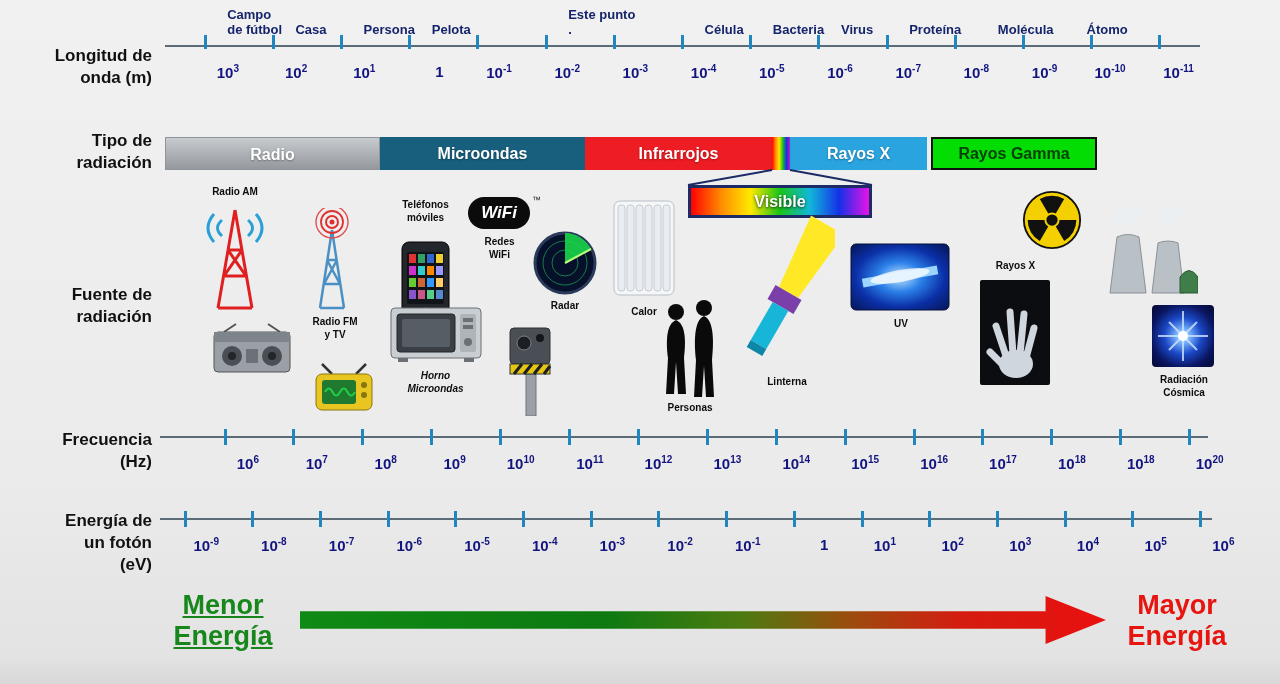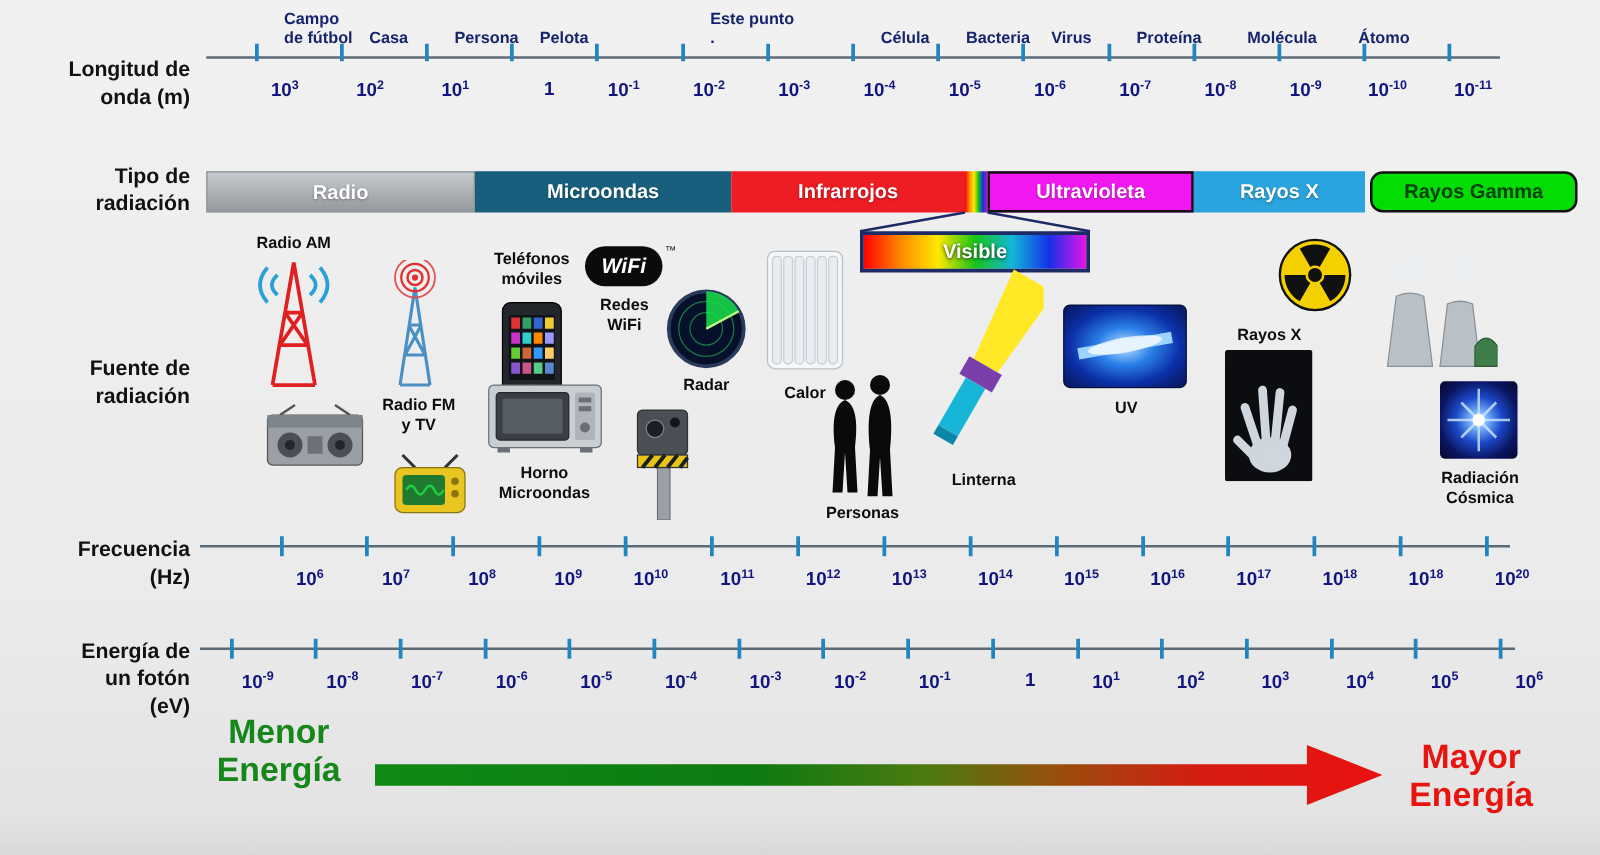--- a/index.html
+++ b/index.html
@@ -39,21 +39,21 @@
   .band-uv{width:165px;border:2px solid #111;box-sizing:border-box;line-height:29px;}
   .band-x{width:137px;}
   .band-gamma{width:166px;margin-left:4px;border:2px solid #111;box-sizing:border-box;line-height:29px;
               text-shadow:none;}
   
   .visible-box{position:absolute;top:185px;left:688px;width:184px;height:33px;
                border:3px solid #1c2a66;box-sizing:border-box;text-align:center;line-height:27px;
                font-size:16px;font-weight:bold;color:#fff;text-shadow:0 1px 3px rgba(0,0,0,.8);
                background:linear-gradient(90deg,#f00,#ff8a00,#ffe800,#18c418,#12b7d8,#1430e8,#e813e8);}
   
-  .src-label{position:absolute;font-size:13px;font-weight:bold;color:#0d0d0d;text-align:center;
+  .src-label{position:absolute;font-size:10px;font-weight:bold;color:#0d0d0d;text-align:center;
              white-space:pre-line;line-height:1.25;}
   .abs{position:absolute;}
   .wifi-pill{position:absolute;left:468px;top:197px;width:62px;height:32px;background:#0b0b0b;
              border-radius:16px;color:#fff;font-weight:bold;font-style:italic;font-size:17px;
              text-align:center;line-height:32px;}
   .wifi-tm{position:absolute;left:532px;top:195px;font-size:9px;color:#222;}
   .cosmic{position:absolute;left:1152px;top:305px;width:62px;height:62px;border-radius:4px;
           background:radial-gradient(circle at 50% 50%,#ffffff 0%,#7db8ff 14%,#1b49c8 42%,#0a1560 72%,#05092e 100%);}
   
   .energy-arrow{position:absolute;top:596px;left:300px;width:806px;height:48px;
@@ -124,23 +124,22 @@
       <div class="obj-label" style="left: 909.2px;">Proteína</div>
       <div class="obj-label" style="left: 997.86px;">Molécula</div>
       <div class="obj-label" style="left: 1086.52px;">Átomo</div>
     </div>
 
   <div class="bands">
     <div class="band band-radio" style="background-color: rgb(169, 174, 180); color: rgb(255, 255, 255);">Radio</div>
     <div class="band band-micro" style="background-color: rgb(23, 95, 125); color: rgb(255, 255, 255);">Microondas</div>
     <div class="band band-infra" style="background-color: rgb(238, 28, 35); color: rgb(255, 255, 255);">Infrarrojos</div>
     <div class="band-strip"></div>
-    <div class="band band-uv" style="background-color: rgb(242, 24, 242); color: rgb(255, 255, 255);">Ultravioleta</div>
     <div class="band band-x" style="background-color: rgb(42, 164, 223); color: rgb(255, 255, 255);">Rayos X</div>
-    <div class="band band-gamma" style="background-color: rgb(4, 221, 4); color: rgb(6, 64, 6); border-radius: 10px;">Rayos Gamma</div>
+    <div class="band band-gamma" style="background-color: rgb(4, 221, 4); color: rgb(6, 64, 6);">Rayos Gamma</div>
   </div>
 
   <svg class="abs" style="left:640px;top:169px;" width="280" height="17">
     <line x1="132" y1="1" x2="48" y2="16" stroke="#1c2a66" stroke-width="2"></line>
     <line x1="150" y1="1" x2="232" y2="16" stroke="#1c2a66" stroke-width="2"></line>
   </svg>
   <div class="visible-box">Visible</div>
 
   <div class="src-label" style="left:195px;top:186px;width:80px;">Radio AM</div>
   <svg class="abs" style="left:200px;top:202px;" width="70" height="112" viewBox="0 0 70 112">
@@ -219,21 +218,21 @@
     <rect x="1" y="2" width="90" height="50" rx="4" fill="#c9ced3" stroke="#6a7075"></rect>
     <rect x="7" y="8" width="58" height="38" rx="3" fill="#3a3f45" stroke="#23272b"></rect>
     <rect x="12" y="13" width="48" height="28" rx="2" fill="#565d64"></rect>
     <rect x="70" y="8" width="16" height="38" rx="2" fill="#aeb4ba"></rect>
     <rect x="73" y="12" width="10" height="4" fill="#6a7075"></rect>
       <rect x="73" y="19" width="10" height="4" fill="#6a7075"></rect>
     <circle cx="78" cy="36" r="4" fill="#6a7075"></circle>
     <rect x="8" y="52" width="10" height="4" fill="#6a7075"></rect>
       <rect x="74" y="52" width="10" height="4" fill="#6a7075"></rect>
   </svg>
-  <div class="src-label" style="left:388px;top:370px;width:95px;">Horno
+  <div class="src-label" style="left:388px;top:370px;width:95px;font-style:italic;">Horno
 Microondas</div>
 
   <svg class="abs" style="left:504px;top:324px;" width="52" height="92" viewBox="0 0 52 92">
     <rect x="22" y="50" width="10" height="42" fill="#9aa0a6" stroke="#70767c"></rect>
     <rect x="6" y="4" width="40" height="36" rx="4" fill="#4a4f55" stroke="#2e3236"></rect>
     <circle cx="20" cy="19" r="7" fill="#1b1e22" stroke="#7c838a"></circle>
     <circle cx="36" cy="14" r="4" fill="#14171a"></circle>
     <rect x="6" y="40" width="40" height="10" fill="#e7c514" stroke="#2e3236"></rect>
     <path d="M10 50 L18 40 M20 50 L28 40 M30 50 L38 40 M40 50 L46 42" stroke="#1b1e22" stroke-width="3"></path>
   </svg>
@@ -380,18 +379,18 @@
       <div class="tick-num" style="left: 963.4px;">10<sup>3</sup></div>
       <div class="tick" style="left: 1063.6px;"></div>
       <div class="tick-num" style="left: 1031.1px;">10<sup>4</sup></div>
       <div class="tick" style="left: 1131.3px;"></div>
       <div class="tick-num" style="left: 1098.8px;">10<sup>5</sup></div>
       <div class="tick" style="left: 1199px;"></div>
       <div class="tick-num" style="left: 1166.5px;">10<sup>6</sup></div>
     </div>
 
   <div class="energy-arrow"></div>
-  <div class="energy-word" style="left: 148px; top: 570px; color: rgb(23, 135, 28);">Menor
+  <div class="energy-word" style="left: 148px; top: 590px; color: rgb(23, 135, 28); text-decoration: underline;">Menor
 Energía</div>
   <div class="energy-word" style="left: 1102px; top: 590px; color: rgb(232, 20, 15);">Mayor
 Energía</div>
 
 </div>
 
 </body></html>

